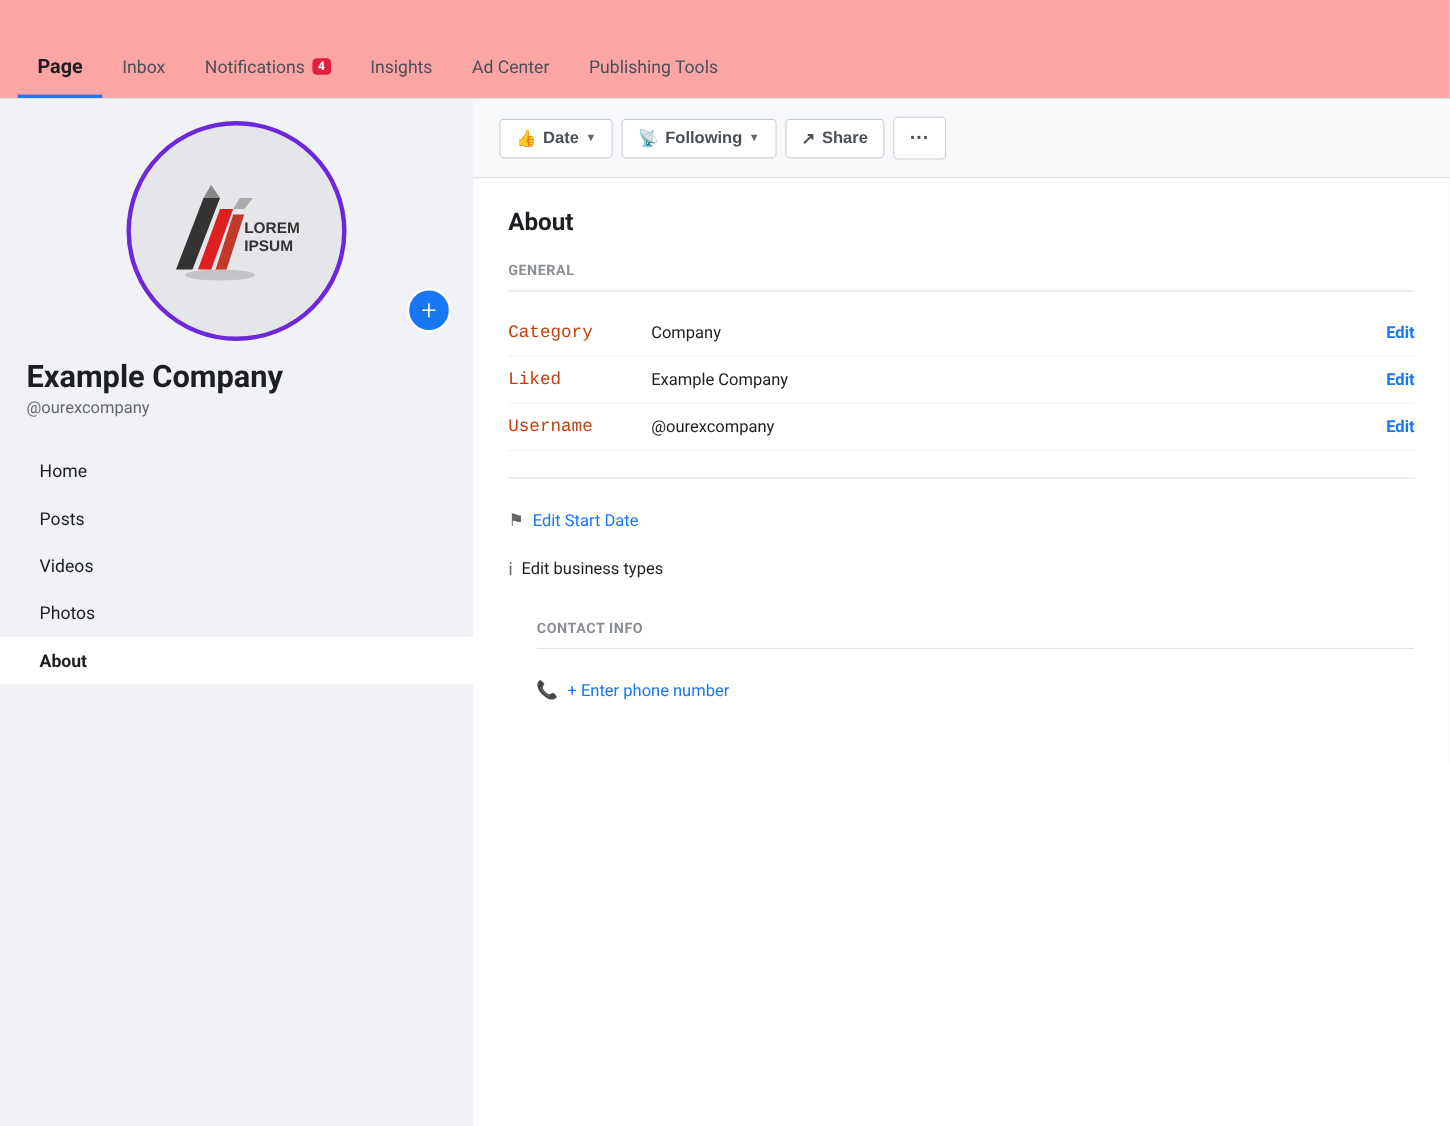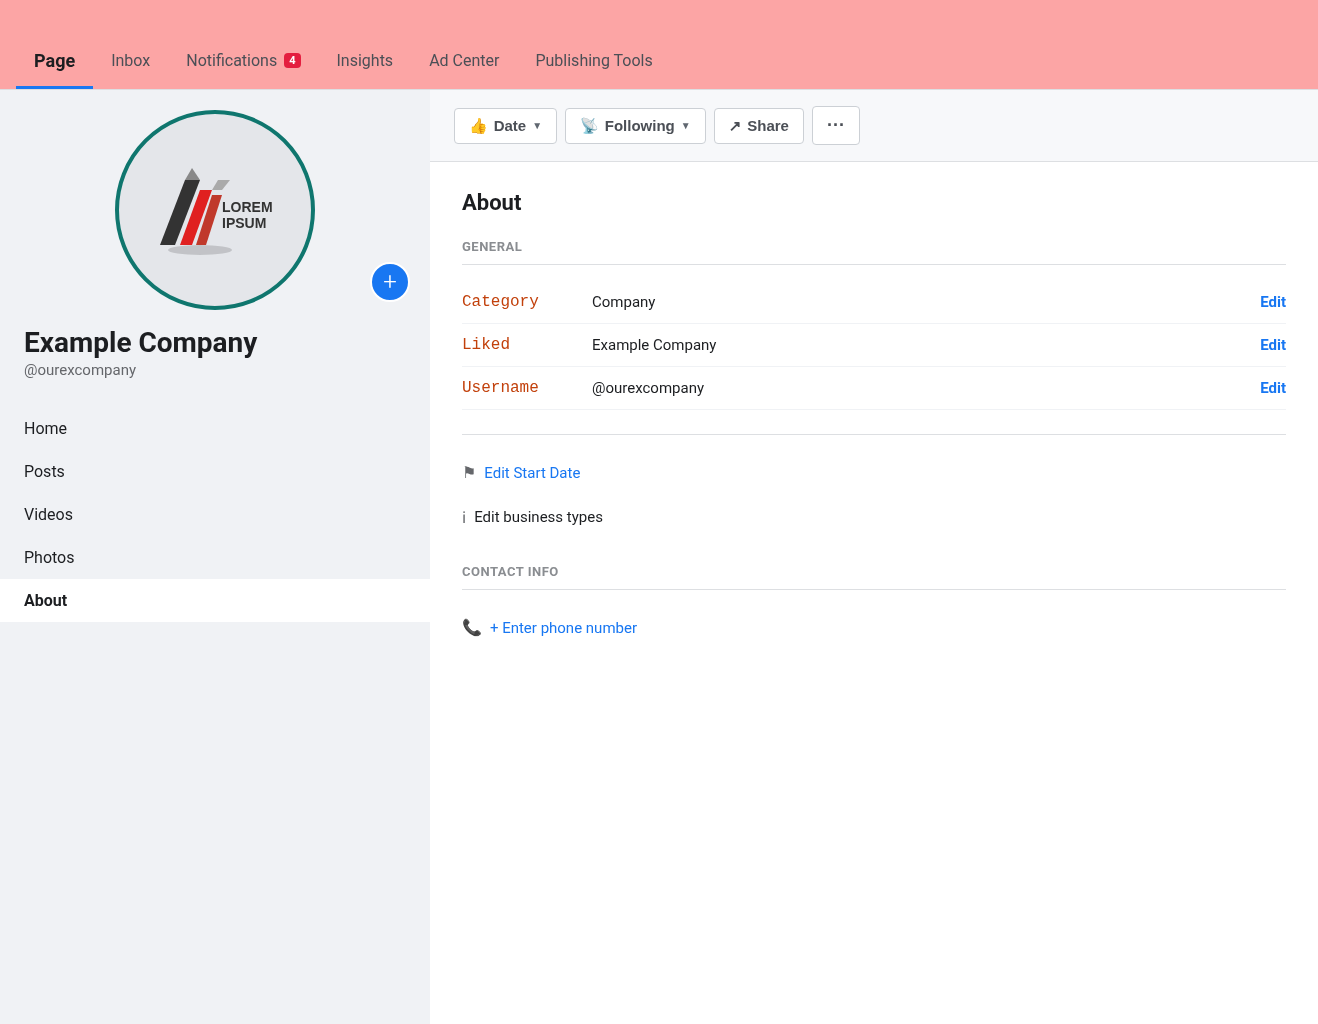--- a/index.html
+++ b/index.html
@@ -75,21 +75,21 @@
       display: flex;
       justify-content: center;
       padding: 20px 0 0 0;
       position: relative;
     }
     .avatar-circle {
       width: 200px;
       height: 200px;
       border-radius: 50%;
       background: #e4e6ea;
-      border: 4px solid #0f766e;
+      border: 4px solid #6d28d9;
       display: flex;
       align-items: center;
       justify-content: center;
       overflow: hidden;
       position: relative;
     }
     .logo-svg {
       width: 130px;
       height: 100px;
     }
@@ -118,21 +118,21 @@
     }
     .page-username {
       font-size: 15px;
       color: #65676b;
       padding: 0 24px 20px 24px;
     }
     .sidebar-nav {
       padding: 8px 0;
     }
     .sidebar-nav-item {
-      padding: 12px 24px;
+      padding: 12px 36px;
       font-size: 16px;
       color: #1c1e21;
       cursor: pointer;
     }
     .sidebar-nav-item.active {
       background: #fff;
       font-weight: 700;
       border-radius: 0;
     }
 
@@ -243,20 +243,21 @@
     }
     .edit-link-blue {
       color: #1877f2;
       cursor: pointer;
     }
     .edit-link-text {
       color: #1c1e21;
     }
     .contact-info-section {
       margin-top: 24px;
+      margin-left: 26px;
     }
     .phone-row {
       display: flex;
       align-items: center;
       gap: 8px;
       padding: 12px 0;
       font-size: 15px;
       color: #1877f2;
       cursor: pointer;
     }

